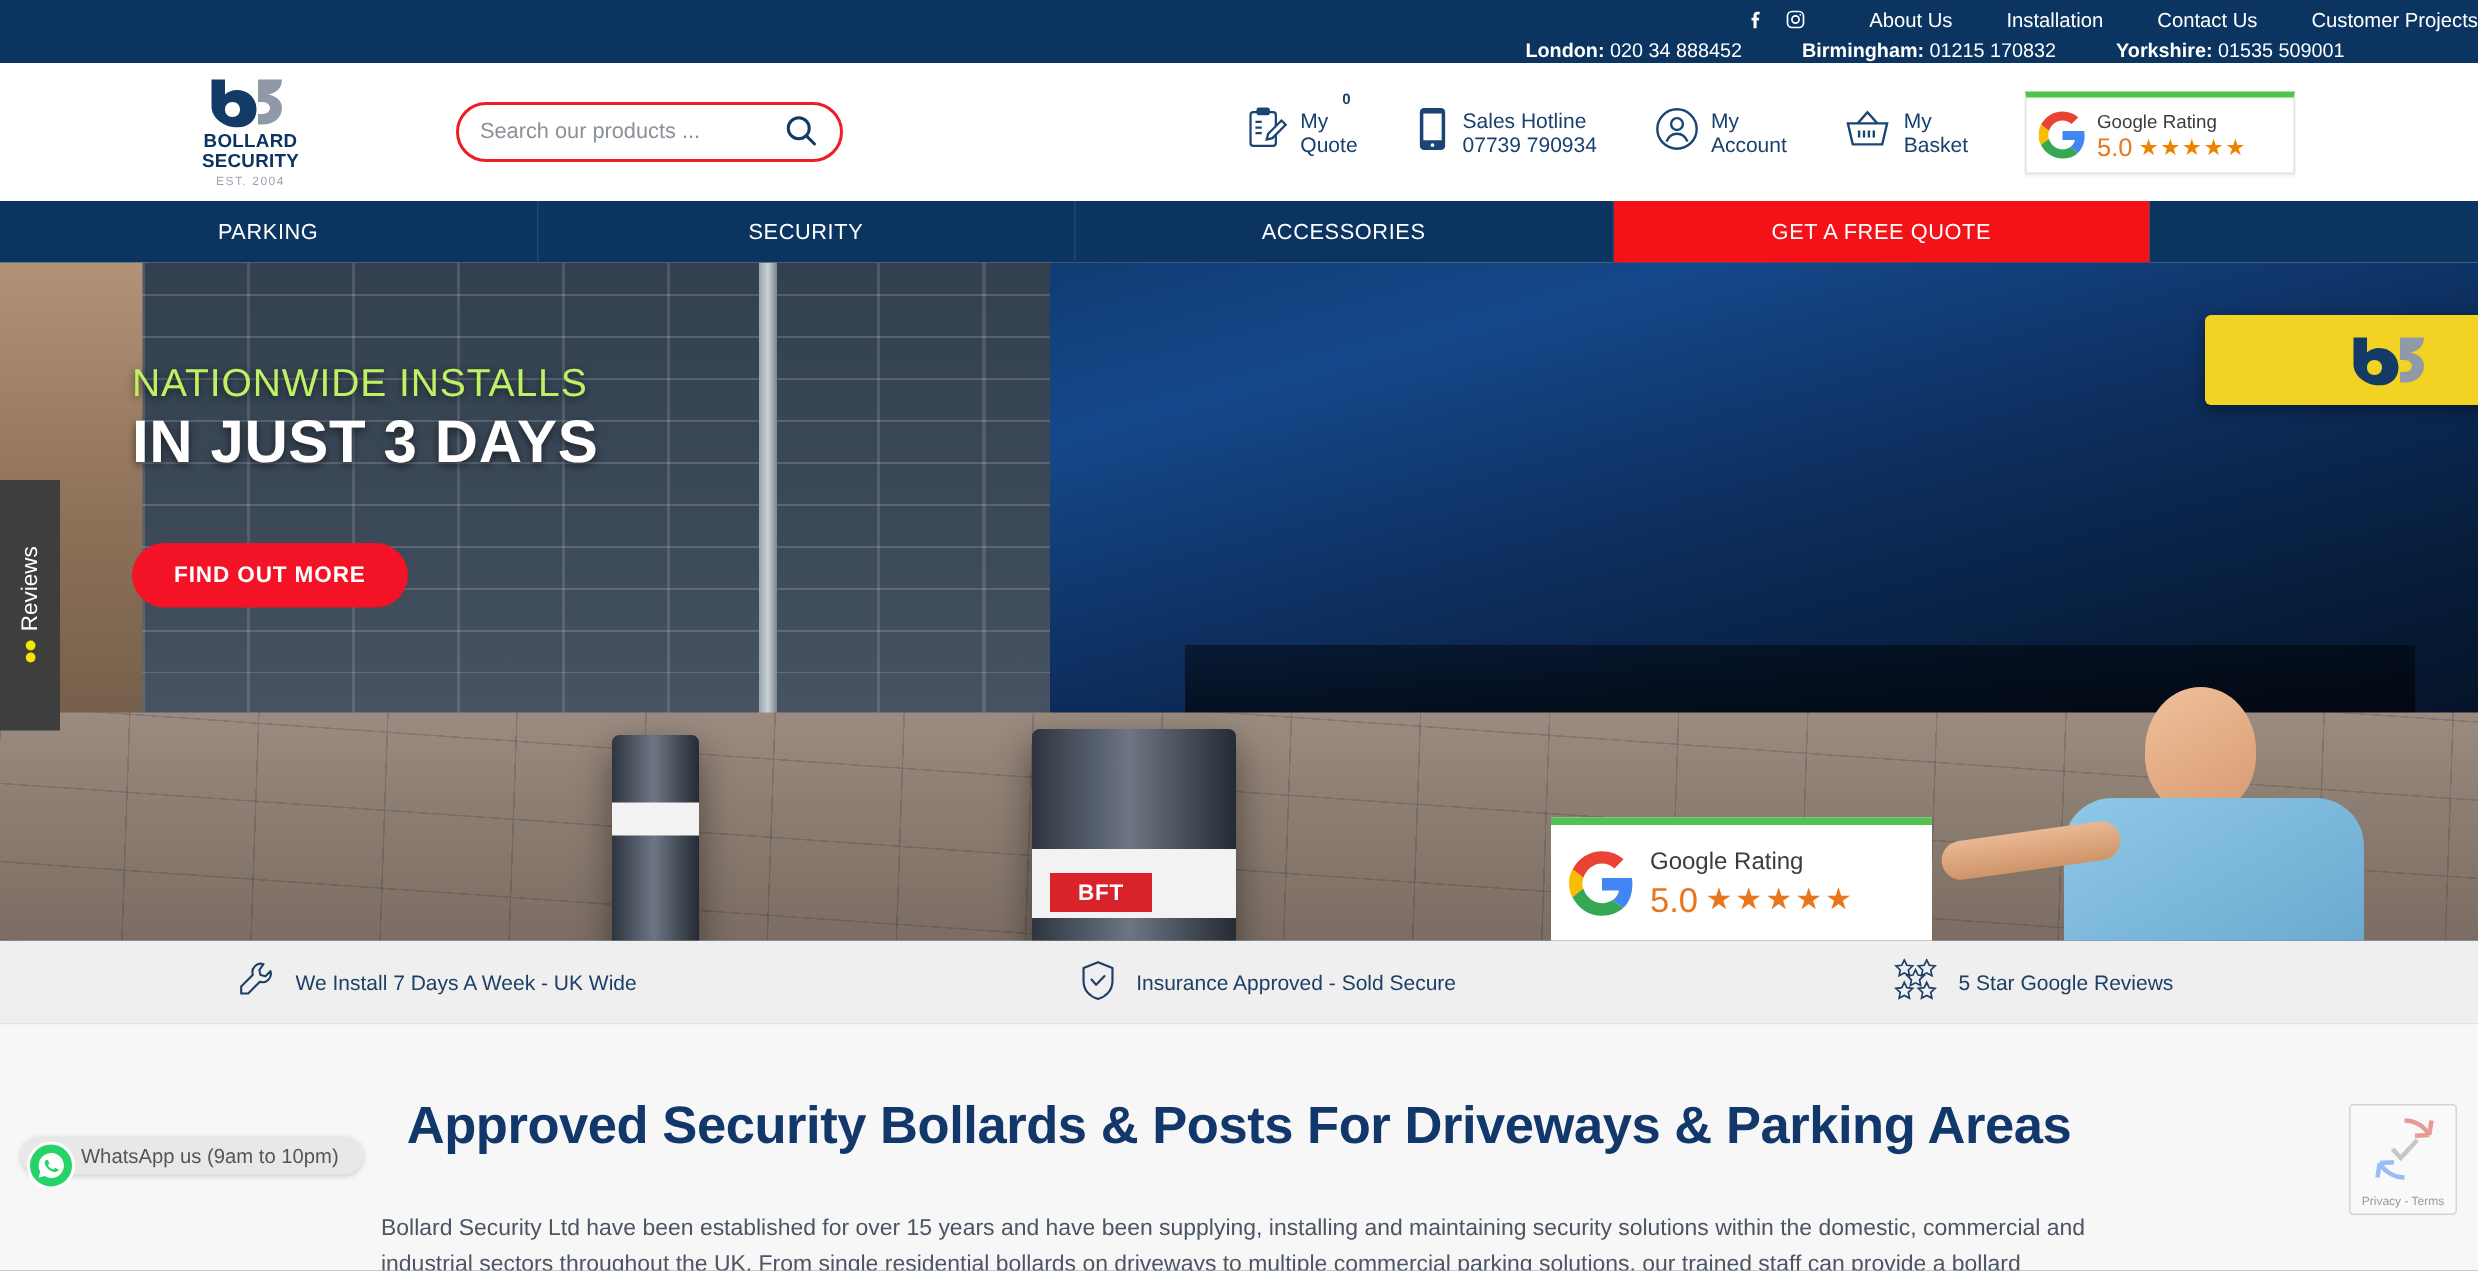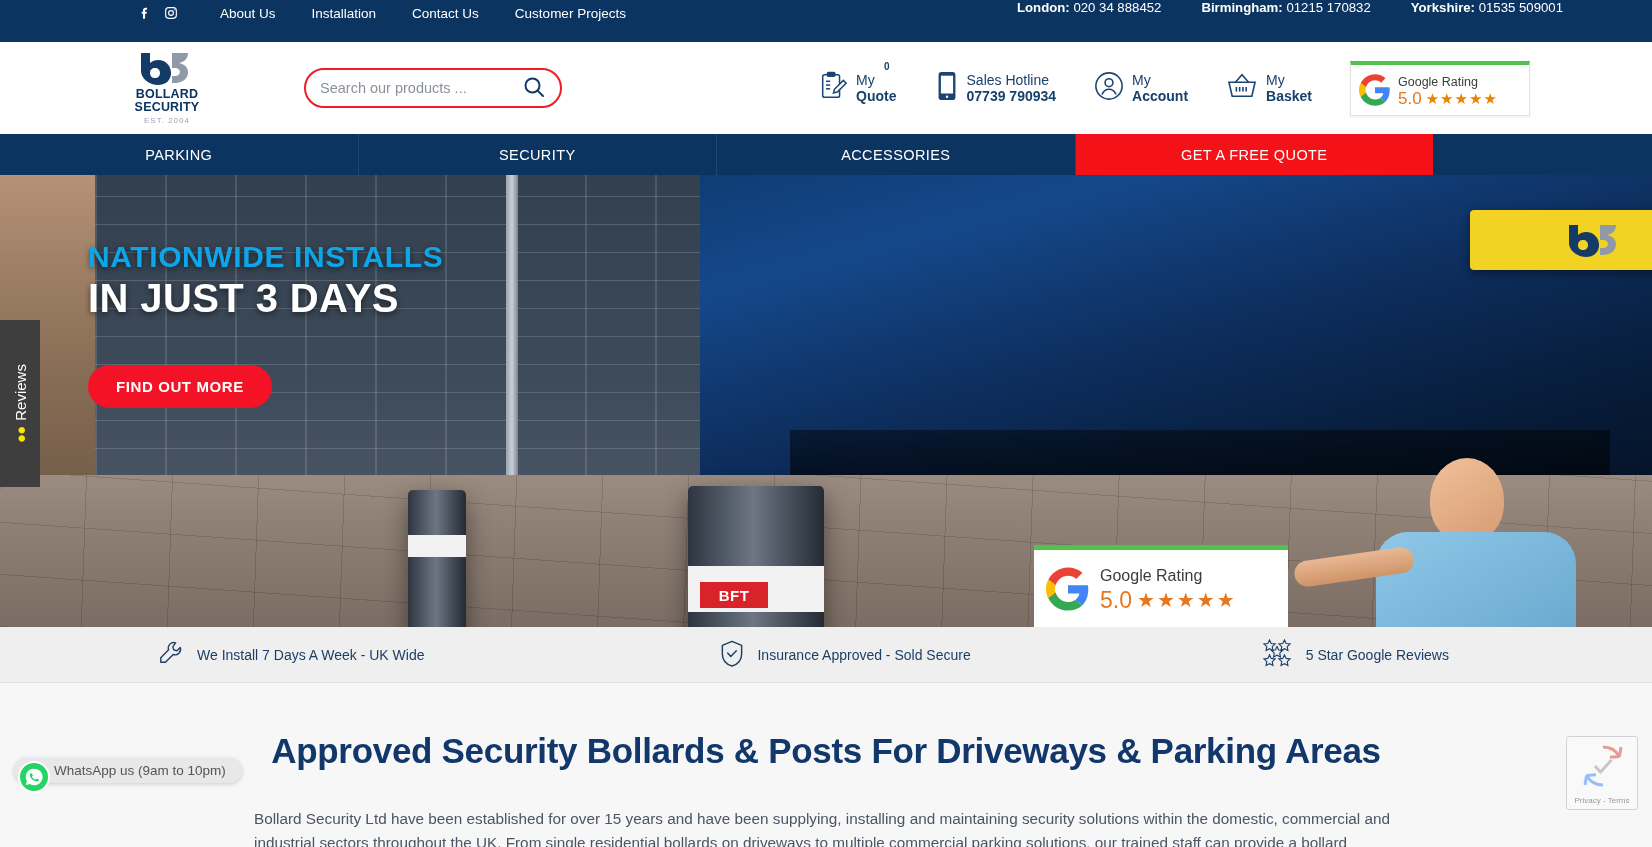--- a/index.html
+++ b/index.html
@@ -4,22 +4,22 @@
 <style>
   * { box-sizing: border-box; margin:0; padding:0; }
   html,body { width:1652px; height:847px; overflow:hidden; }
   body {
     font-family: "Liberation Sans", sans-serif;
     background:#ffffff;
     color:#0c3461;
   }
   
   .topbar{
-    height:42px; background:#0b3461; display:flex; align-items:flex-start;
-    color:#ffffff; font-size:13.5px;
+    height:42px; background:#0b3461; display:flex; align-items:flex-end;
+    color:#ffffff; font-size:13.5px;flex-direction:column;
   }
   .topbar-left{ display:flex; align-items:center; gap:0; padding-left:132px; }
   .social-ico{
     width:26px; height:26px; display:flex; align-items:center; justify-content:center;
     color:#fff; cursor:pointer;
   }
   .social-ico svg{ display:block; }
   .topnav-link{
     color:#ffffff; text-decoration:none; padding:0 0; margin-left:36px;
     font-size:13.5px; white-space:nowrap; cursor:pointer;
@@ -62,21 +62,21 @@
   .header-actions{
     margin-left:auto; display:flex; align-items:center; gap:0; padding-right:0;
   }
   .hact{
     display:flex; align-items:center; gap:8px; cursor:pointer; margin-right:38px;
     position:relative;
   }
   .hact-label{
     font-size:14px; color:#18406d; line-height:16px; white-space:nowrap;
   }
-  .hact-label .l2{ display:block;font-weight:bold; }
+  .hact-label .l2{ display:block; }
   .badge0{
     position:absolute; top:-10px; left:66px; font-size:10px; color:#18406d; font-weight:bold;
   }
   .phone-label .big{ font-size:14px; display:block; }
 
   .google-box{
     width:180px; background:#fff; border:1px solid #e2e2e2; border-top:4px solid #51c24d;
     display:flex; align-items:center; padding:7px 8px 7px 8px; margin-right:122px;
     box-shadow:0 1px 2px rgba(0,0,0,.08);
   }
@@ -173,21 +173,21 @@
     position:absolute; left:34px; top:74px; width:200px; height:100px; border-radius:32px 32px 0 0;
     background:linear-gradient(150deg,#8fc8e8,#6aa9cf);
   }
   .man-arm{
     position:absolute; left:-48px; top:96px; width:120px; height:26px; border-radius:14px;
     background:linear-gradient(180deg,#e9b894,#cf9468); transform:rotate(-8deg);
   }
 
   .hero-copy{ position:absolute; left:88px; top:65px; }
   .hero-l1{
-    font-size:30px; font-weight:bold; color:#0ea5e9; letter-spacing:.6px;
+    font-size:26px; font-weight:normal; color:#bef264; letter-spacing:.6px;
     text-shadow:0 2px 6px rgba(0,0,0,.55);
   }
   .hero-l2{
     font-size:40px; font-weight:bold; color:#fff; letter-spacing:.4px; margin-top:2px;
     text-shadow:0 2px 6px rgba(0,0,0,.55);
   }
   .hero-cta{
     margin-top:44px; display:inline-block; background:#f41226; color:#fff;
     font-size:15px; font-weight:bold; letter-spacing:.6px;
     padding:13px 28px; border-radius:24px; border:none; cursor:pointer;

